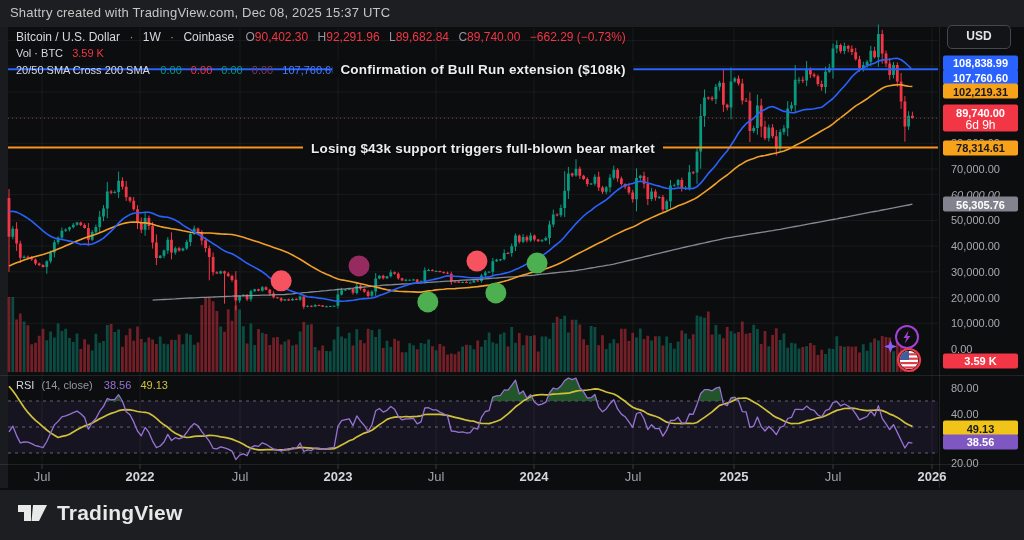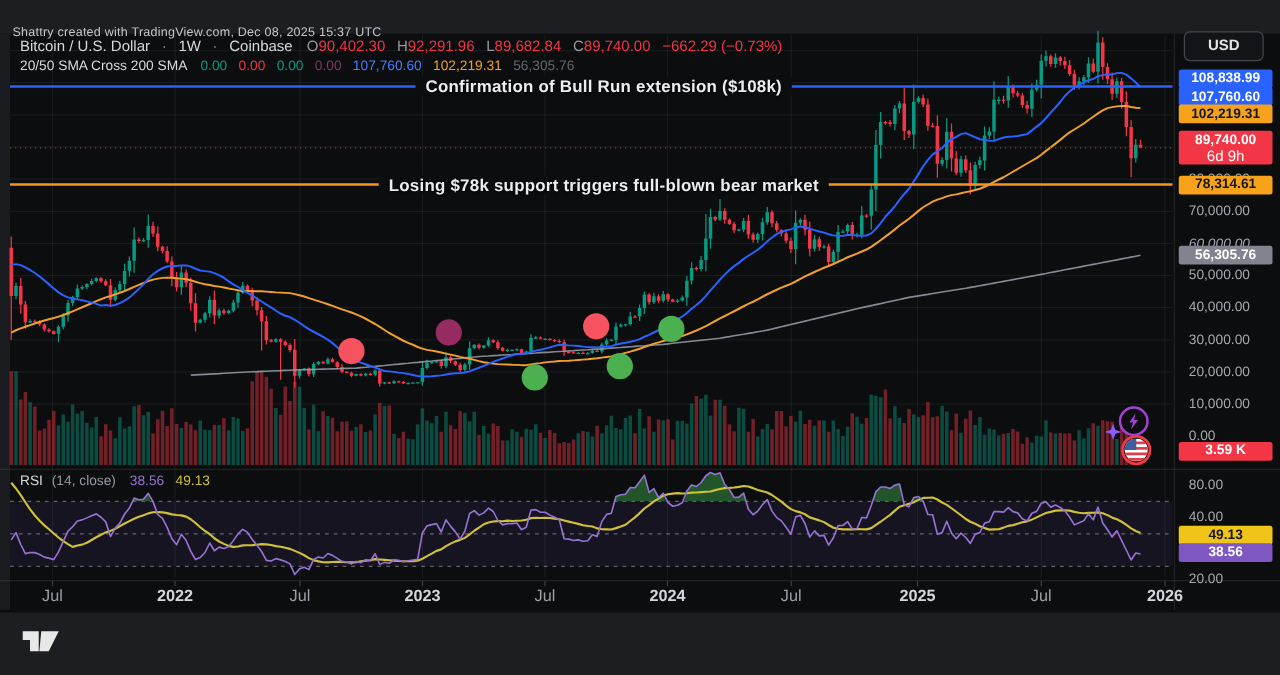--- a/index.html
+++ b/index.html
@@ -1,18 +1,18 @@
 <!DOCTYPE html>
 <html><head>
 <meta charset="utf-8">
 <style>
   html,body{margin:0;padding:0}
   body{width:1024px;height:540px;position:relative;background:#0c0d0f;font-family:"Liberation Sans",sans-serif;overflow:hidden}
   .topbar{position:absolute;left:0;top:0;width:1024px;height:27px;background:#1d1e21;z-index:0}
-  .watermark{position:absolute;left:10px;top:21px;font-size:10px;color:#c6c6c6;letter-spacing:.2px;white-space:nowrap}
+  .watermark{position:absolute;left:10px;top:5px;font-size:13px;color:#c6c6c6;letter-spacing:.2px;white-space:nowrap}
   #chart-svg{position:absolute;left:0;top:0;z-index:1}
   .legend{position:absolute;left:16px;top:29px;z-index:3;font-size:12px;line-height:16.4px;white-space:nowrap}
   .legend .sm{font-size:11px}
   .t{color:#d6d8de}.k{color:#9598a1}.red{color:#f23645}.green{color:#089981}
   .blue{color:#4a7dff}.orange{color:#f0a029}.dgray{color:#63666d}.plum{color:#7c3a68}
   .m{margin-left:6px}.mm{margin-left:8px}
   .anno{position:absolute;transform:translate(-50%,-50%);font-weight:bold;font-size:13.5px;color:#ededef;background:#0c0d0f;padding:0 8px;white-space:nowrap;z-index:3;text-shadow:0 1px 2px #000;letter-spacing:.2px}
   .usd-btn{position:absolute;top:25px;right:13px;width:62px;height:22px;border:1px solid #44474e;border-radius:5px;color:#e3e4e8;font-size:12px;font-weight:bold;text-align:center;line-height:21px;z-index:3;background:#131417}
   .axis-label{position:absolute;left:951px;transform:translateY(-50%);font-size:11px;color:#a6a9b0;z-index:2;white-space:nowrap}
   .badge{position:absolute;left:943px;width:75px;transform:translateY(-50%);font-size:11px;font-weight:600;text-align:center;border-radius:2px;padding:1.5px 0;z-index:3;line-height:12px}
@@ -132,33 +132,37 @@
     <span class="t m">1W</span>
     <span class="k m">·</span>
     <span class="t m">Coinbase</span>
     <span class="k mm">O</span><span class="red">90,402.30</span>
     <span class="k m">H</span><span class="red">92,291.96</span>
     <span class="k m">L</span><span class="red">89,682.84</span>
     <span class="k m">C</span><span class="red">89,740.00</span>
     <span class="red m">−662.29 (−0.73%)</span>
   </div>
   <div class="sm">
+    <span class="t">Vol · BTC</span>
+    <span class="red m">3.59 K</span>
+  </div>
+  <div class="sm">
     <span class="t">20/50 SMA Cross 200 SMA</span>
     <span class="green mm">0.00</span>
     <span class="red m">0.00</span>
     <span class="green m">0.00</span>
     <span class="plum m">0.00</span>
     <span class="blue m">107,760.60</span>
     <span class="orange m">102,219.31</span>
     <span class="dgray m">56,305.76</span>
   </div>
 </div>
 
 <div class="anno" id="anno-bull" style="left: 483px; top: 69.1314px;">Confirmation of Bull Run extension ($108k)</div>
-<div class="anno" id="anno-bear" style="left: 483px; top: 147.622px;">Losing $78k support triggers full-blown bear market</div>
+<div class="anno" id="anno-bear" style="left: 483px; top: 147.622px;">Losing $43k support triggers full-blown bear market</div>
 
 <div class="usd-btn">USD</div>
 
 <div class="rsi-legend">
   <span class="t">RSI</span>
   <span class="k" style="margin-left:4px">(14, close)</span>
   <span class="rsiv mm">38.56</span>
   <span class="rsim m">49.13</span>
 </div>
 
@@ -243,13 +247,14 @@
     </g>
   </svg>
 </div>
 
 <div class="bottombar"></div>
 <div class="brand">
   <svg width="30" height="26" viewBox="0 0 30 26">
     <path d="M0 5 H13 V21 H6 V12 H0 Z" fill="#e8e8e8"></path>
     <path d="M15 5 H29 L21 21 H13.5 Z" fill="#e8e8e8"></path>
   </svg>
+  <span>TradingView</span>
 </div>
 
 </body></html>

